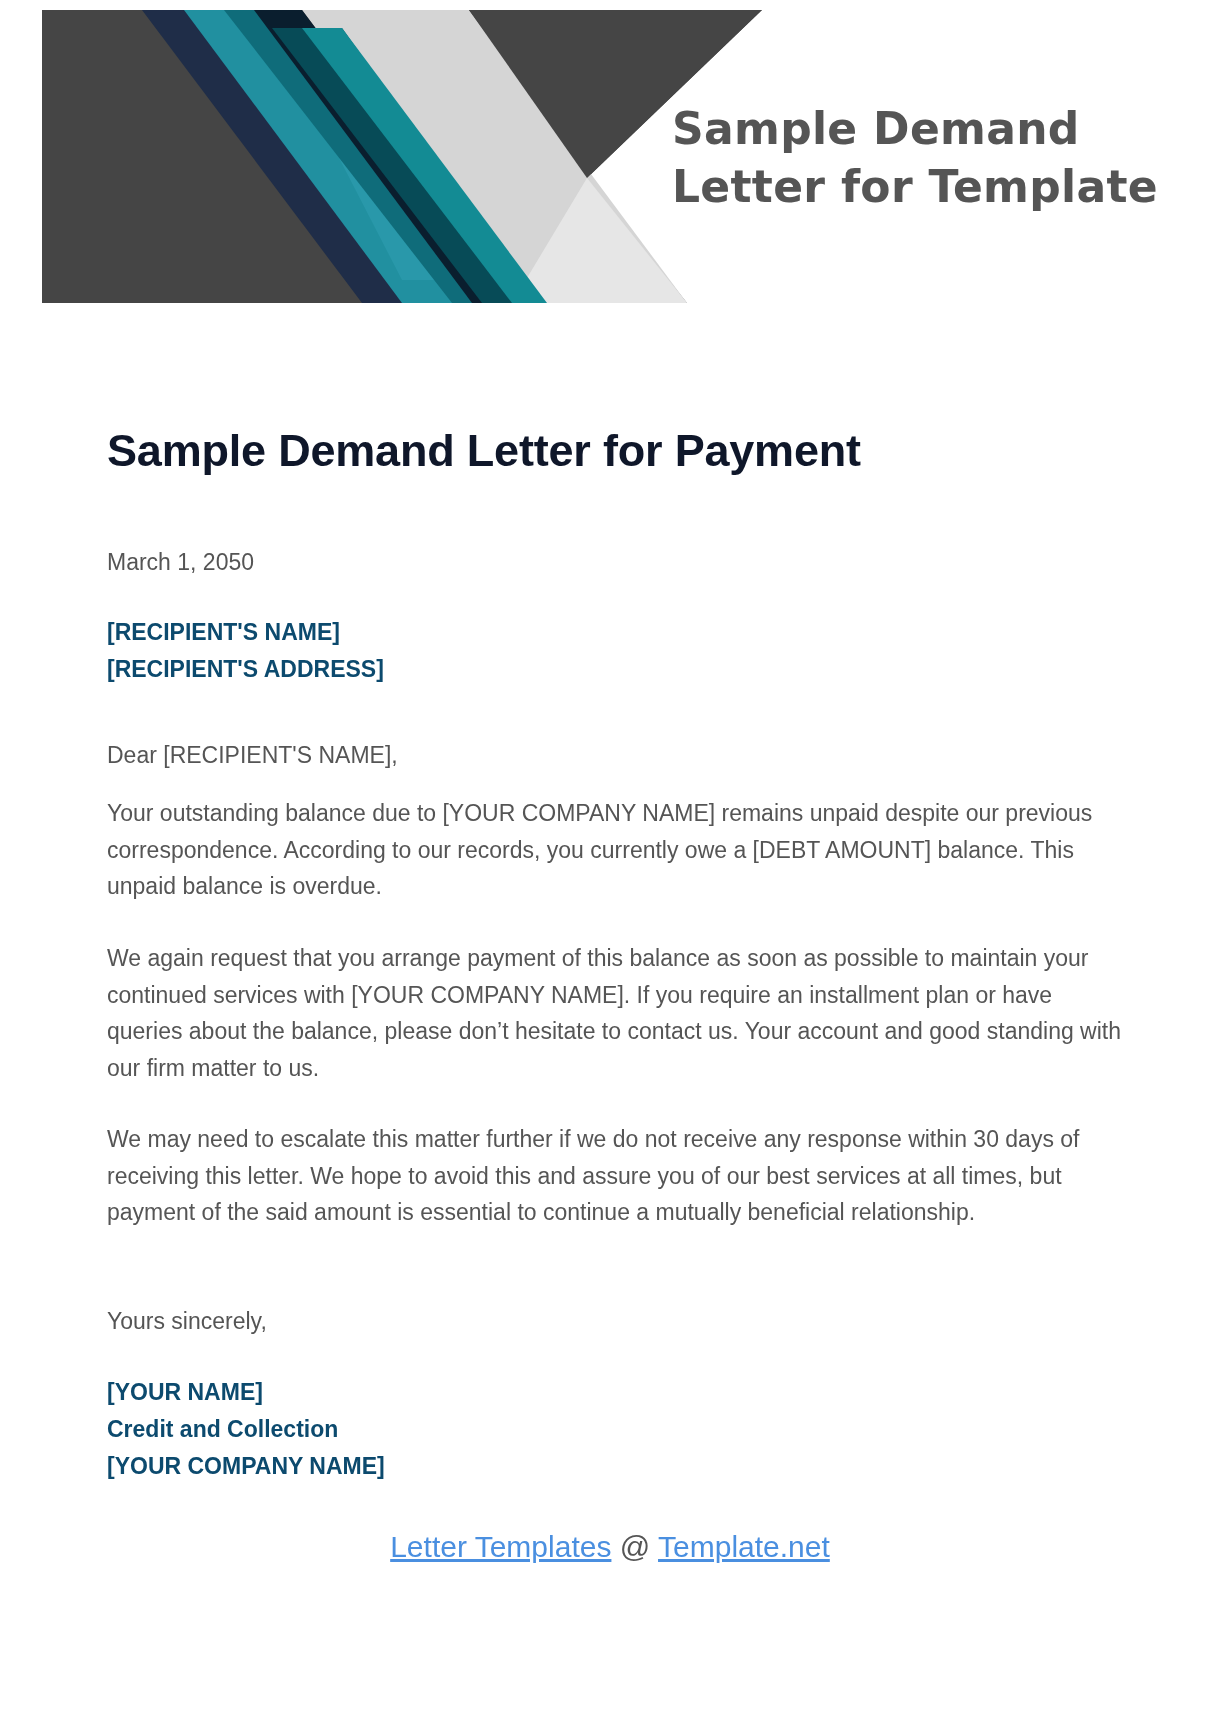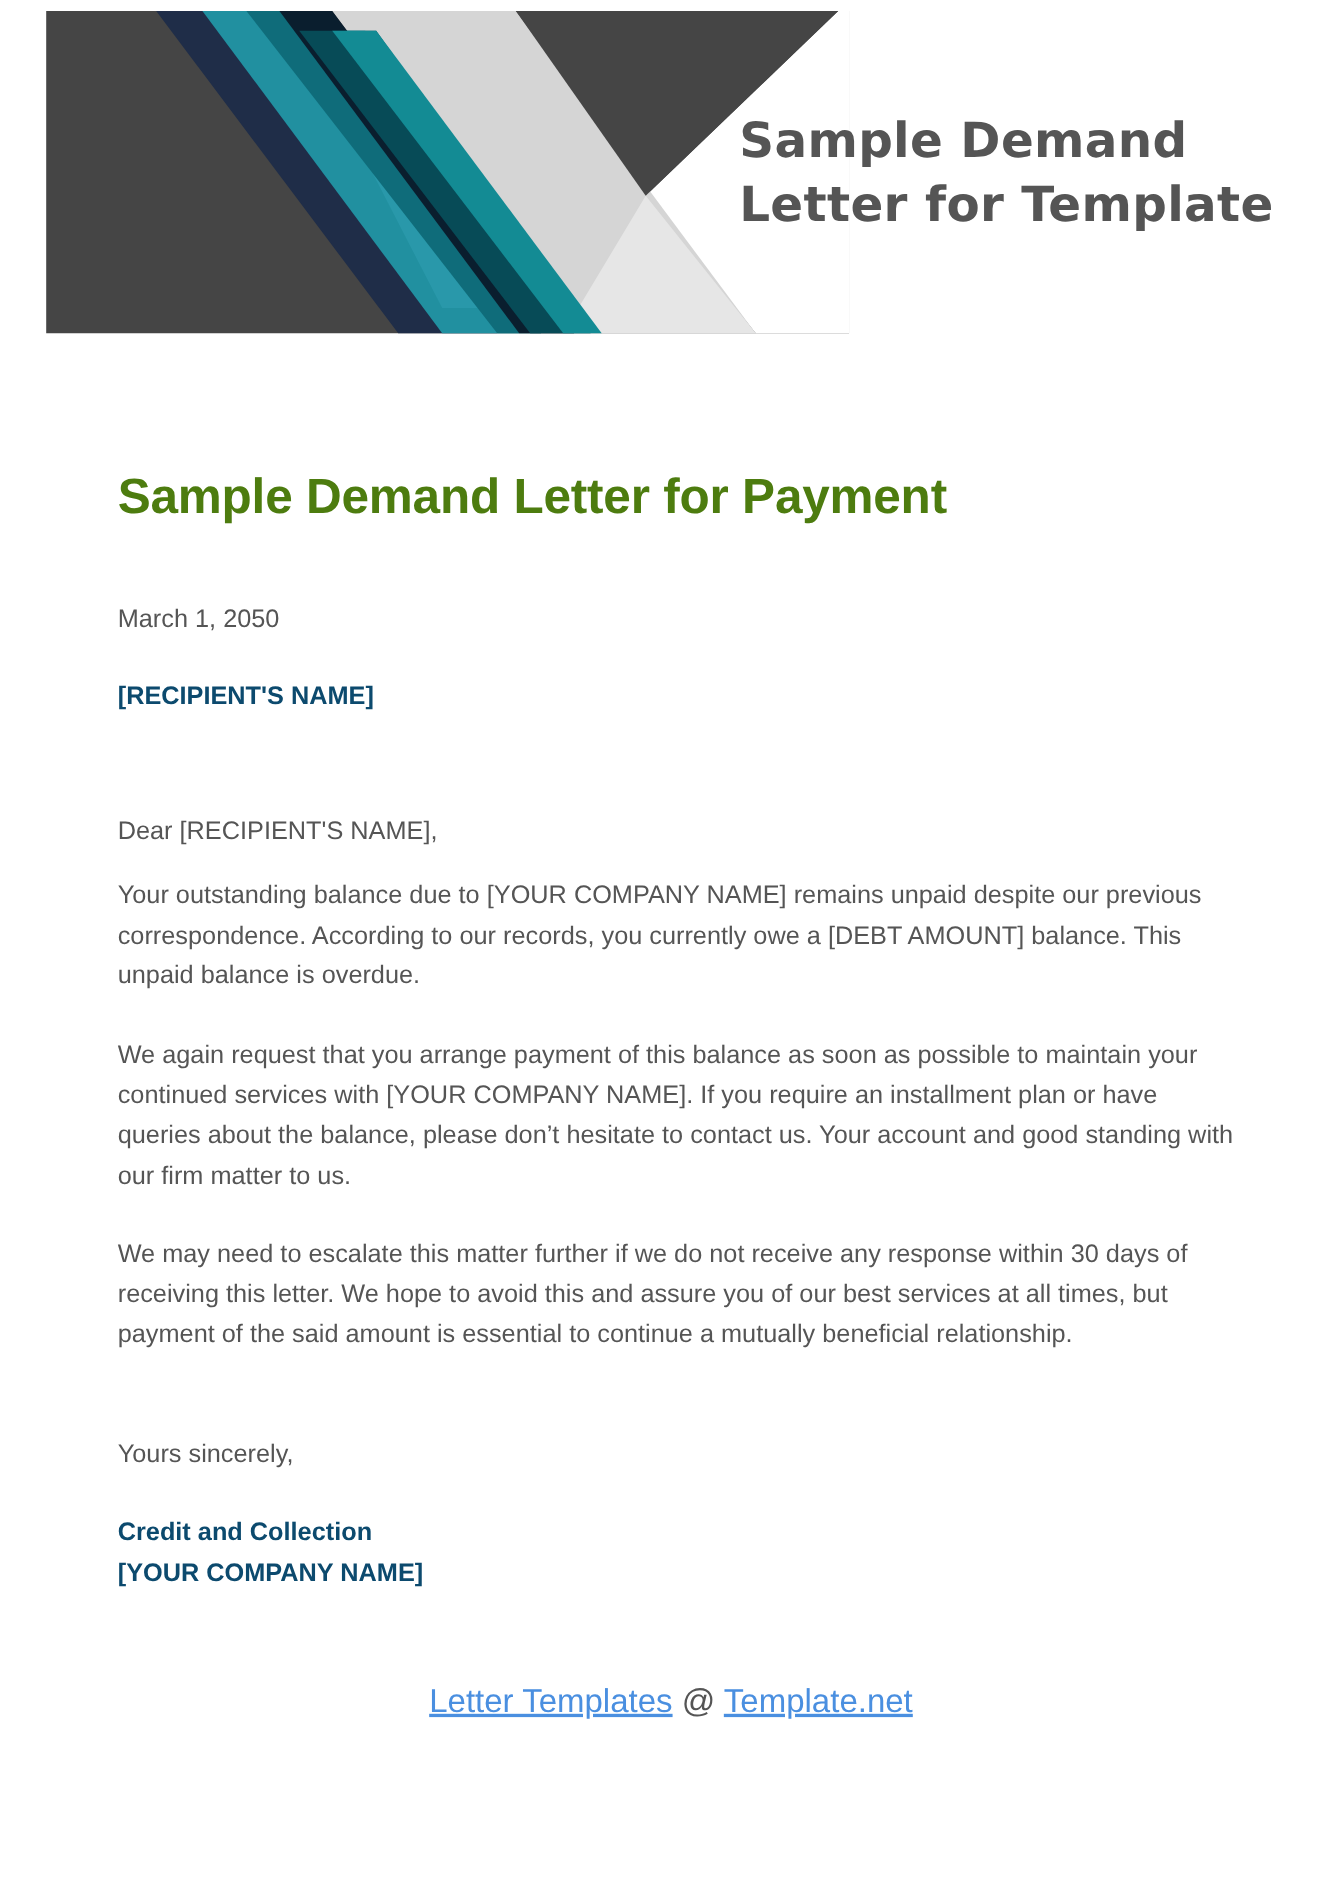--- a/index.html
+++ b/index.html
@@ -1,19 +1,19 @@
 <!DOCTYPE html>
 <html><head>
 <meta charset="utf-8">
 <style>
   html, body { margin: 0; padding: 0; background: #ffffff; }
   body { width: 1220px; height: 1720px; position: relative; overflow: hidden; font-family: "Liberation Sans", "DejaVu Sans", sans-serif; }
   .header-graphic { position: absolute; left: 0; top: 0; width: 1220px; height: 310px; padding-left: 32px; }
   .header-title { position: absolute; left: 672px; top: 100px; width: 520px; font-family: "DejaVu Sans", "Liberation Sans", sans-serif; font-weight: bold; font-size: 44px; line-height: 58px; color: #555555; letter-spacing: 0.3px; }
-  .doc-title { position: absolute; left: 107px; top: 425px; font-family: "Liberation Sans", sans-serif; font-weight: bold; font-size: 45px; color: #4d7c0f; letter-spacing: -0.2px; margin: 0; }
+  .doc-title { position: absolute; left: 107px; top: 425px; font-family: "Liberation Sans", sans-serif; font-weight: bold; font-size: 45px; color: #0f172a; letter-spacing: -0.2px; margin: 0; }
   .body-text { position: absolute; left: 107px; width: 1020px; font-family: "Liberation Sans", sans-serif; font-size: 23px; line-height: 36.5px; color: #555555; margin: 0; }
   .bold-line { font-family: "Liberation Sans", sans-serif; font-weight: bold; font-size: 23px; line-height: 37px; color: #0c4a6e; display: block; }
   .footer { position: absolute; left: 0; width: 1220px; top: 1530px; text-align: center; font-family: "Liberation Sans", sans-serif; font-size: 30px; color: #555555; }
   .footer a { color: #4a8fe0; text-decoration: underline; }
 </style>
 </head>
 <body>
 
 <div class="header-graphic">
   <svg width="1220" height="310" viewBox="0 0 1220 310">
@@ -49,31 +49,33 @@
     <div>Letter for Template</div>
   </div>
 </div>
 
 <h1 class="doc-title">Sample Demand Letter for Payment</h1>
 
 <p class="body-text" style="top:544px;">March 1, 2050</p>
 
 <div class="body-text" style="top:614px;">
   <span class="bold-line">[RECIPIENT'S NAME]</span>
+  <span class="bold-line">[RECIPIENT'S ADDRESS]</span>
 </div>
 
 <p class="body-text" style="top:737px;">Dear [RECIPIENT'S NAME],</p>
 
 <p class="body-text" style="top:795px;">Your outstanding balance due to [YOUR COMPANY NAME] remains unpaid despite our previous correspondence. According to our records, you currently owe a [DEBT AMOUNT] balance. This unpaid balance is overdue.</p>
 <p class="body-text" style="top:940px;">We again request that you arrange payment of this balance as soon as possible to maintain your continued services with [YOUR COMPANY NAME]. If you require an installment plan or have queries about the balance, please don’t hesitate to contact us. Your account and good standing with our firm matter to us.</p>
 <p class="body-text" style="top:1121px;">We may need to escalate this matter further if we do not receive any response within 30 days of receiving this letter. We hope to avoid this and assure you of our best services at all times, but payment of the said amount is essential to continue a mutually beneficial relationship.</p>
 
 <p class="body-text" style="top:1303px;">Yours sincerely,</p>
 
 <div class="body-text" style="top:1374px;">
+  <span class="bold-line">[YOUR NAME]</span>
   <span class="bold-line">Credit and Collection</span>
   <span class="bold-line">[YOUR COMPANY NAME]</span>
 </div>
 
 <div class="footer">
   <a href="#">Letter Templates</a>
   <span>@</span>
   <a href="#">Template.net</a>
 </div>
 

